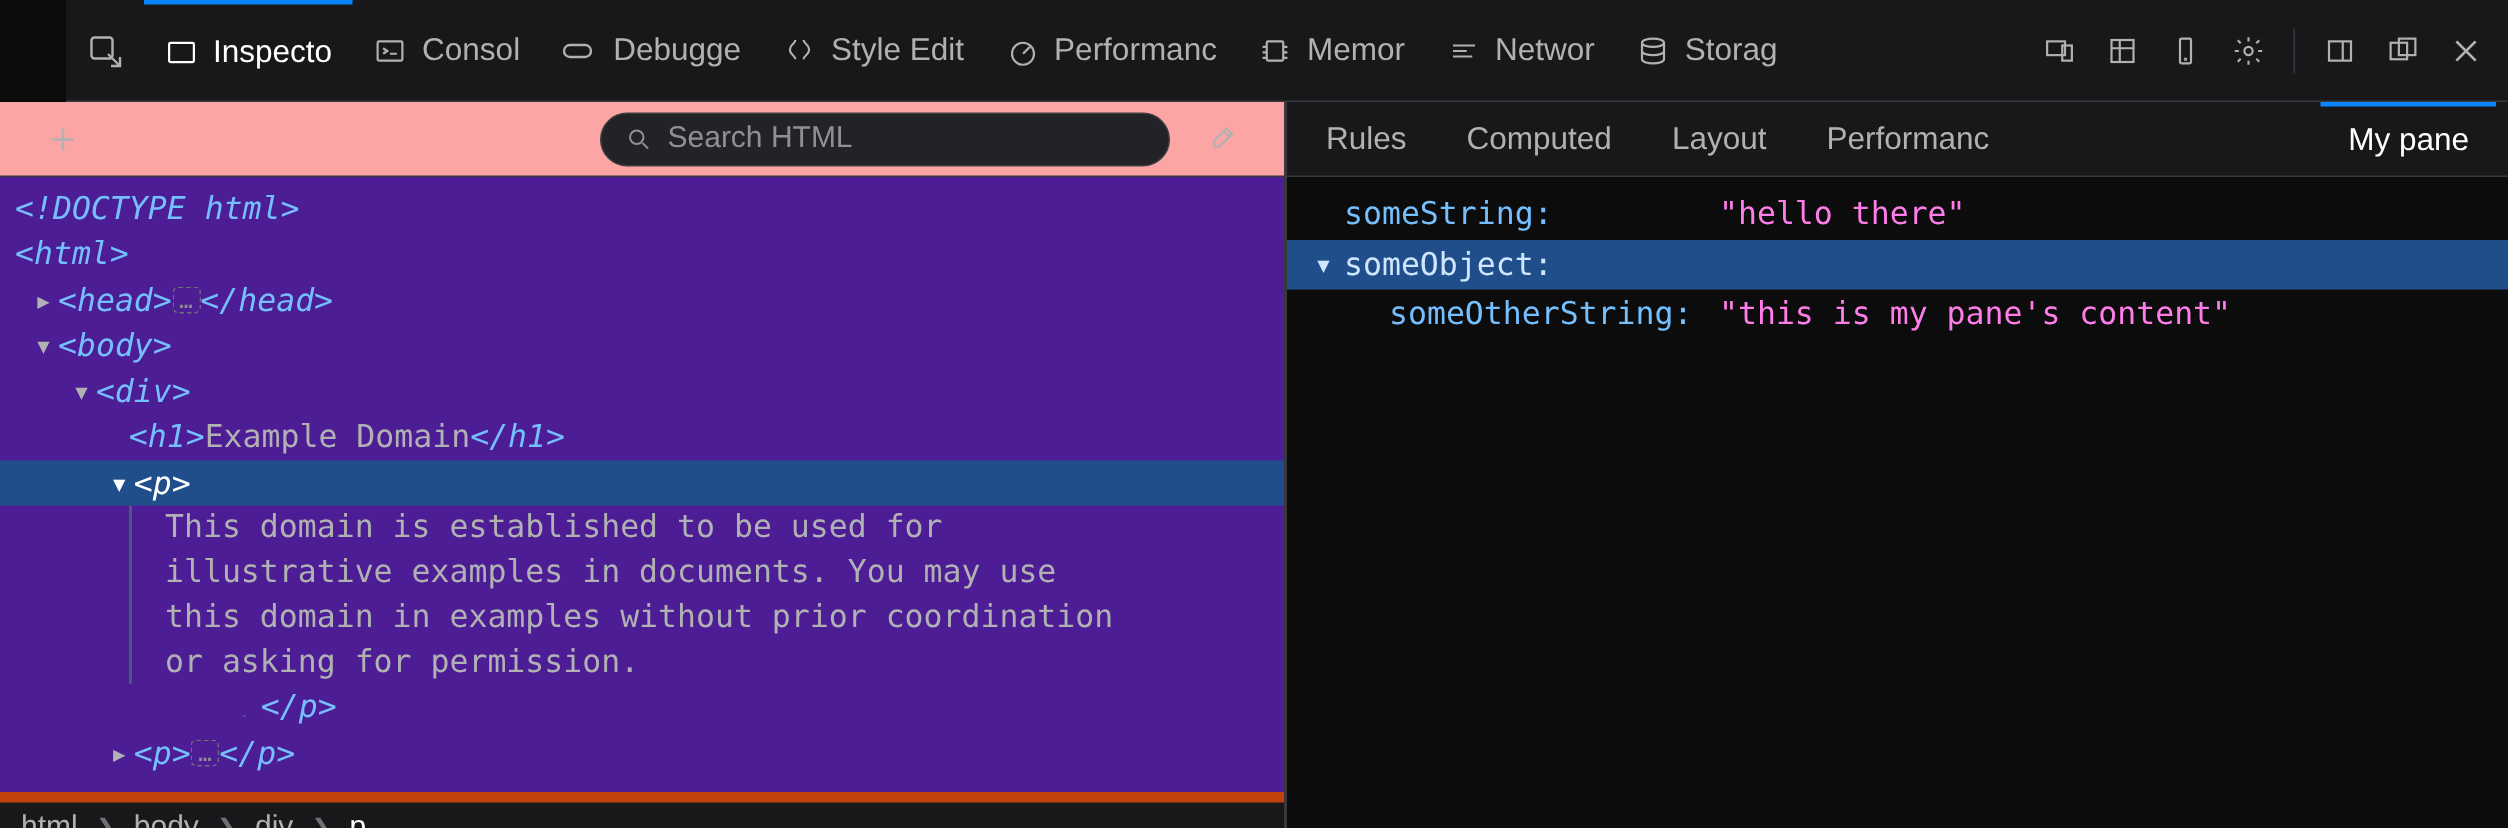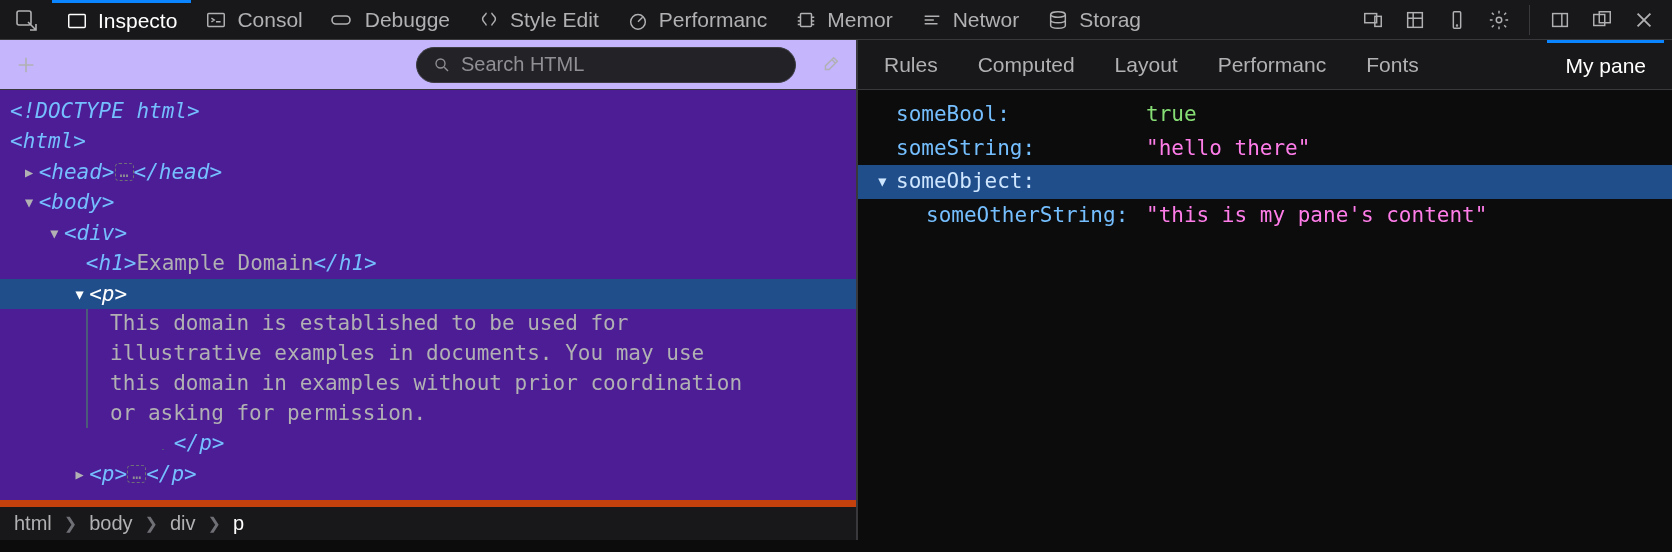--- a/index.html
+++ b/index.html
@@ -10,23 +10,24 @@
     color: #b1b1b3;
     font-family: -apple-system, BlinkMacSystemFont, "Segoe UI", sans-serif;
     font-size: 18px;
     overflow: hidden;
   }
 
   
   .toolbar {
     display: flex;
     align-items: center;
-    height: 40px;
+    height: 68px;
     background: #18181a;
     border-bottom: 1px solid #38383d;
+    margin-left: 44px;
   }
   .tool {
     display: flex;
     align-items: center;
     gap: 10px;
     padding: 0 14px;
     height: 100%;
     color: #b1b1b3;
     cursor: pointer;
     font-size: 21px;
@@ -69,23 +70,23 @@
     display: flex;
     flex-direction: column;
     background: #fde047;
   }
 
   
   .left-tools {
     display: flex;
     align-items: center;
     height: 50px;
-    background: #c4b5fd;
+    background: #fca5a5;
     border-bottom: 1px solid #38383d;
-    padding: 0 8px;
+    padding: 0 24px;
     gap: 6px;
   }
   .search {
     flex: 0 0 auto;
     margin-left: auto;
     width: 380px;
     height: 36px;
     background: #232327;
     border: 1px solid #3d3d42;
     border-radius: 20px;
@@ -355,31 +356,25 @@
       <span class="crumb cur">p</span>
     </div>
   </div>
 
   <div class="right">
     <div class="rtabs">
       <div class="rtab">Rules</div>
       <div class="rtab">Computed</div>
       <div class="rtab">Layout</div>
       <div class="rtab">Performanc</div>
-      <div class="rtab">Fonts</div>
       <div class="spacer"></div>
       <div class="rtab active">My pane</div>
     </div>
 
     <div class="objview">
-      <div class="orow">
-        <span class="otw"></span>
-        <span class="okey"><span>someBool</span>:</span>
-        <span class="obool">true</span>
-      </div>
       <div class="orow">
         <span class="otw"></span>
         <span class="okey"><span>someString</span>:</span>
         <span class="ostr">"hello there"</span>
       </div>
       <div class="orow sel">
         <span class="otw" style="color:#cfe6ff;">▾</span>
         <span class="okey"><span>someObject</span>:</span>
       </div>
       <div class="orow">

